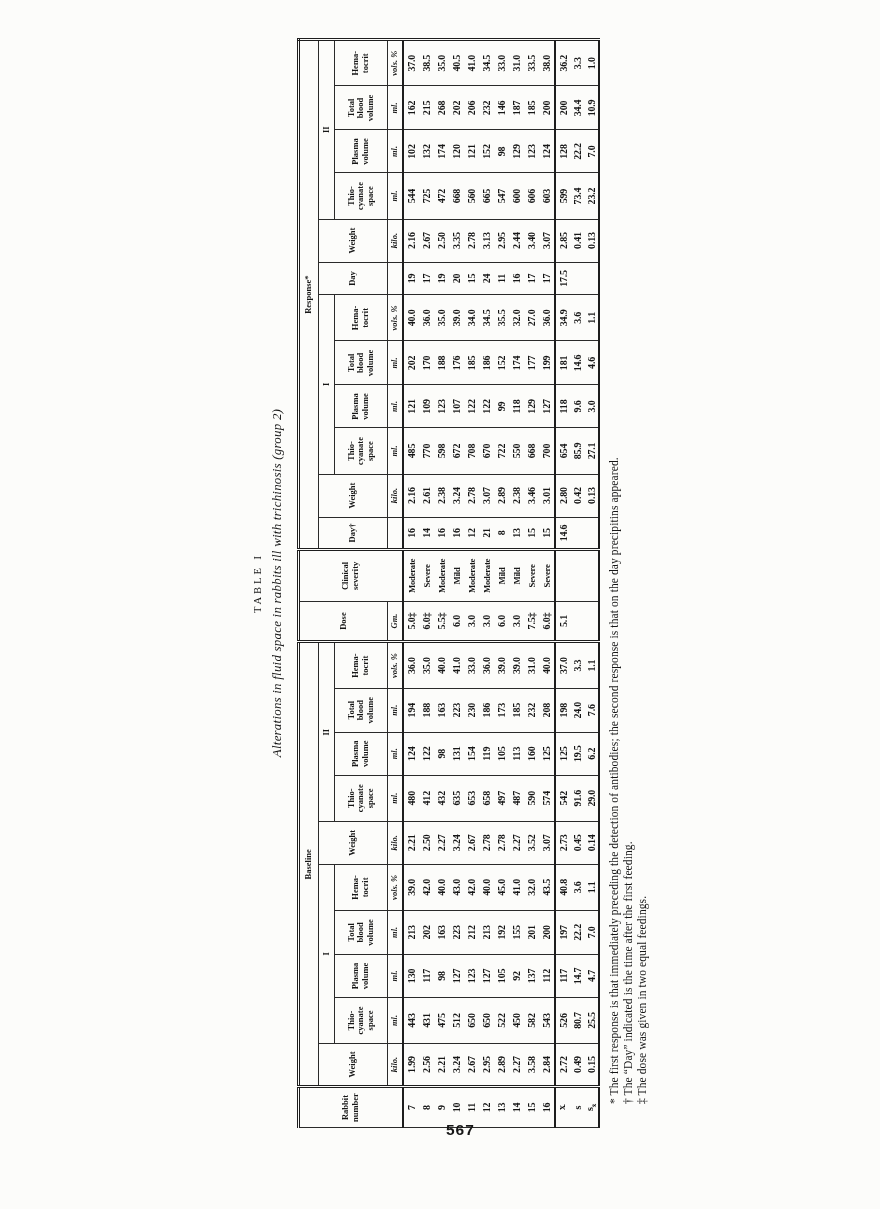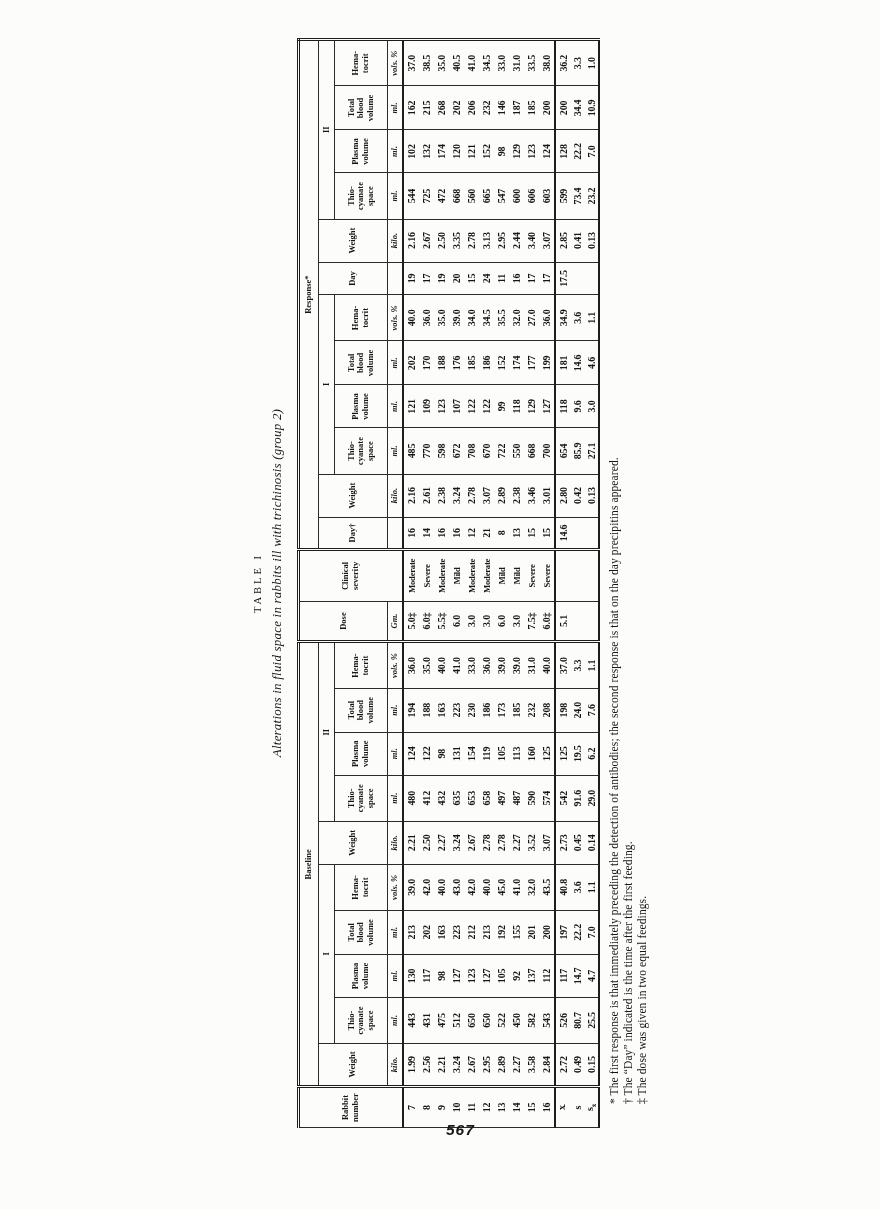--- a/index.html
+++ b/index.html
@@ -28,21 +28,21 @@
   .dbl-l{border-left:3px double #1d1d1d !important;}
   tbody td{font-size:10px;font-weight:700;text-align:center;height:15px;
     letter-spacing:-.2px;border-top:none;border-bottom:none;vertical-align:middle;}
   tbody td.sev-cell{font-size:8.8px;letter-spacing:-.3px;}
   tbody tr.stats-first td{border-top:2px solid #1d1d1d;}
   tbody td.stub-cell{border-right:3px double #1d1d1d;}
   tbody tr.stats-row-h td{height:14px;}
   sub{font-size:7px;}
   .footnotes{margin-top:7px;padding-left:24px;font-size:11.5px;line-height:14px;letter-spacing:.1px;}
   .pagenum{position:absolute;left:446px;top:1121px;font-size:15.5px;font-weight:700;
-    font-family:"Liberation Sans","DejaVu Sans",sans-serif;letter-spacing:1px;font-style:italic;}
+    font-family:"Liberation Sans","DejaVu Sans",sans-serif;letter-spacing:1px;}
 </style>
 </head>
 <body>
 
 <div class="sheet">
   <div class="rotated">
 
     <div class="titleblock">
       <div class="tlabel">TABLE I</div>
       <div class="tcaption">Alterations in fluid space in rabbits ill with trichinosis (group 2)</div>

